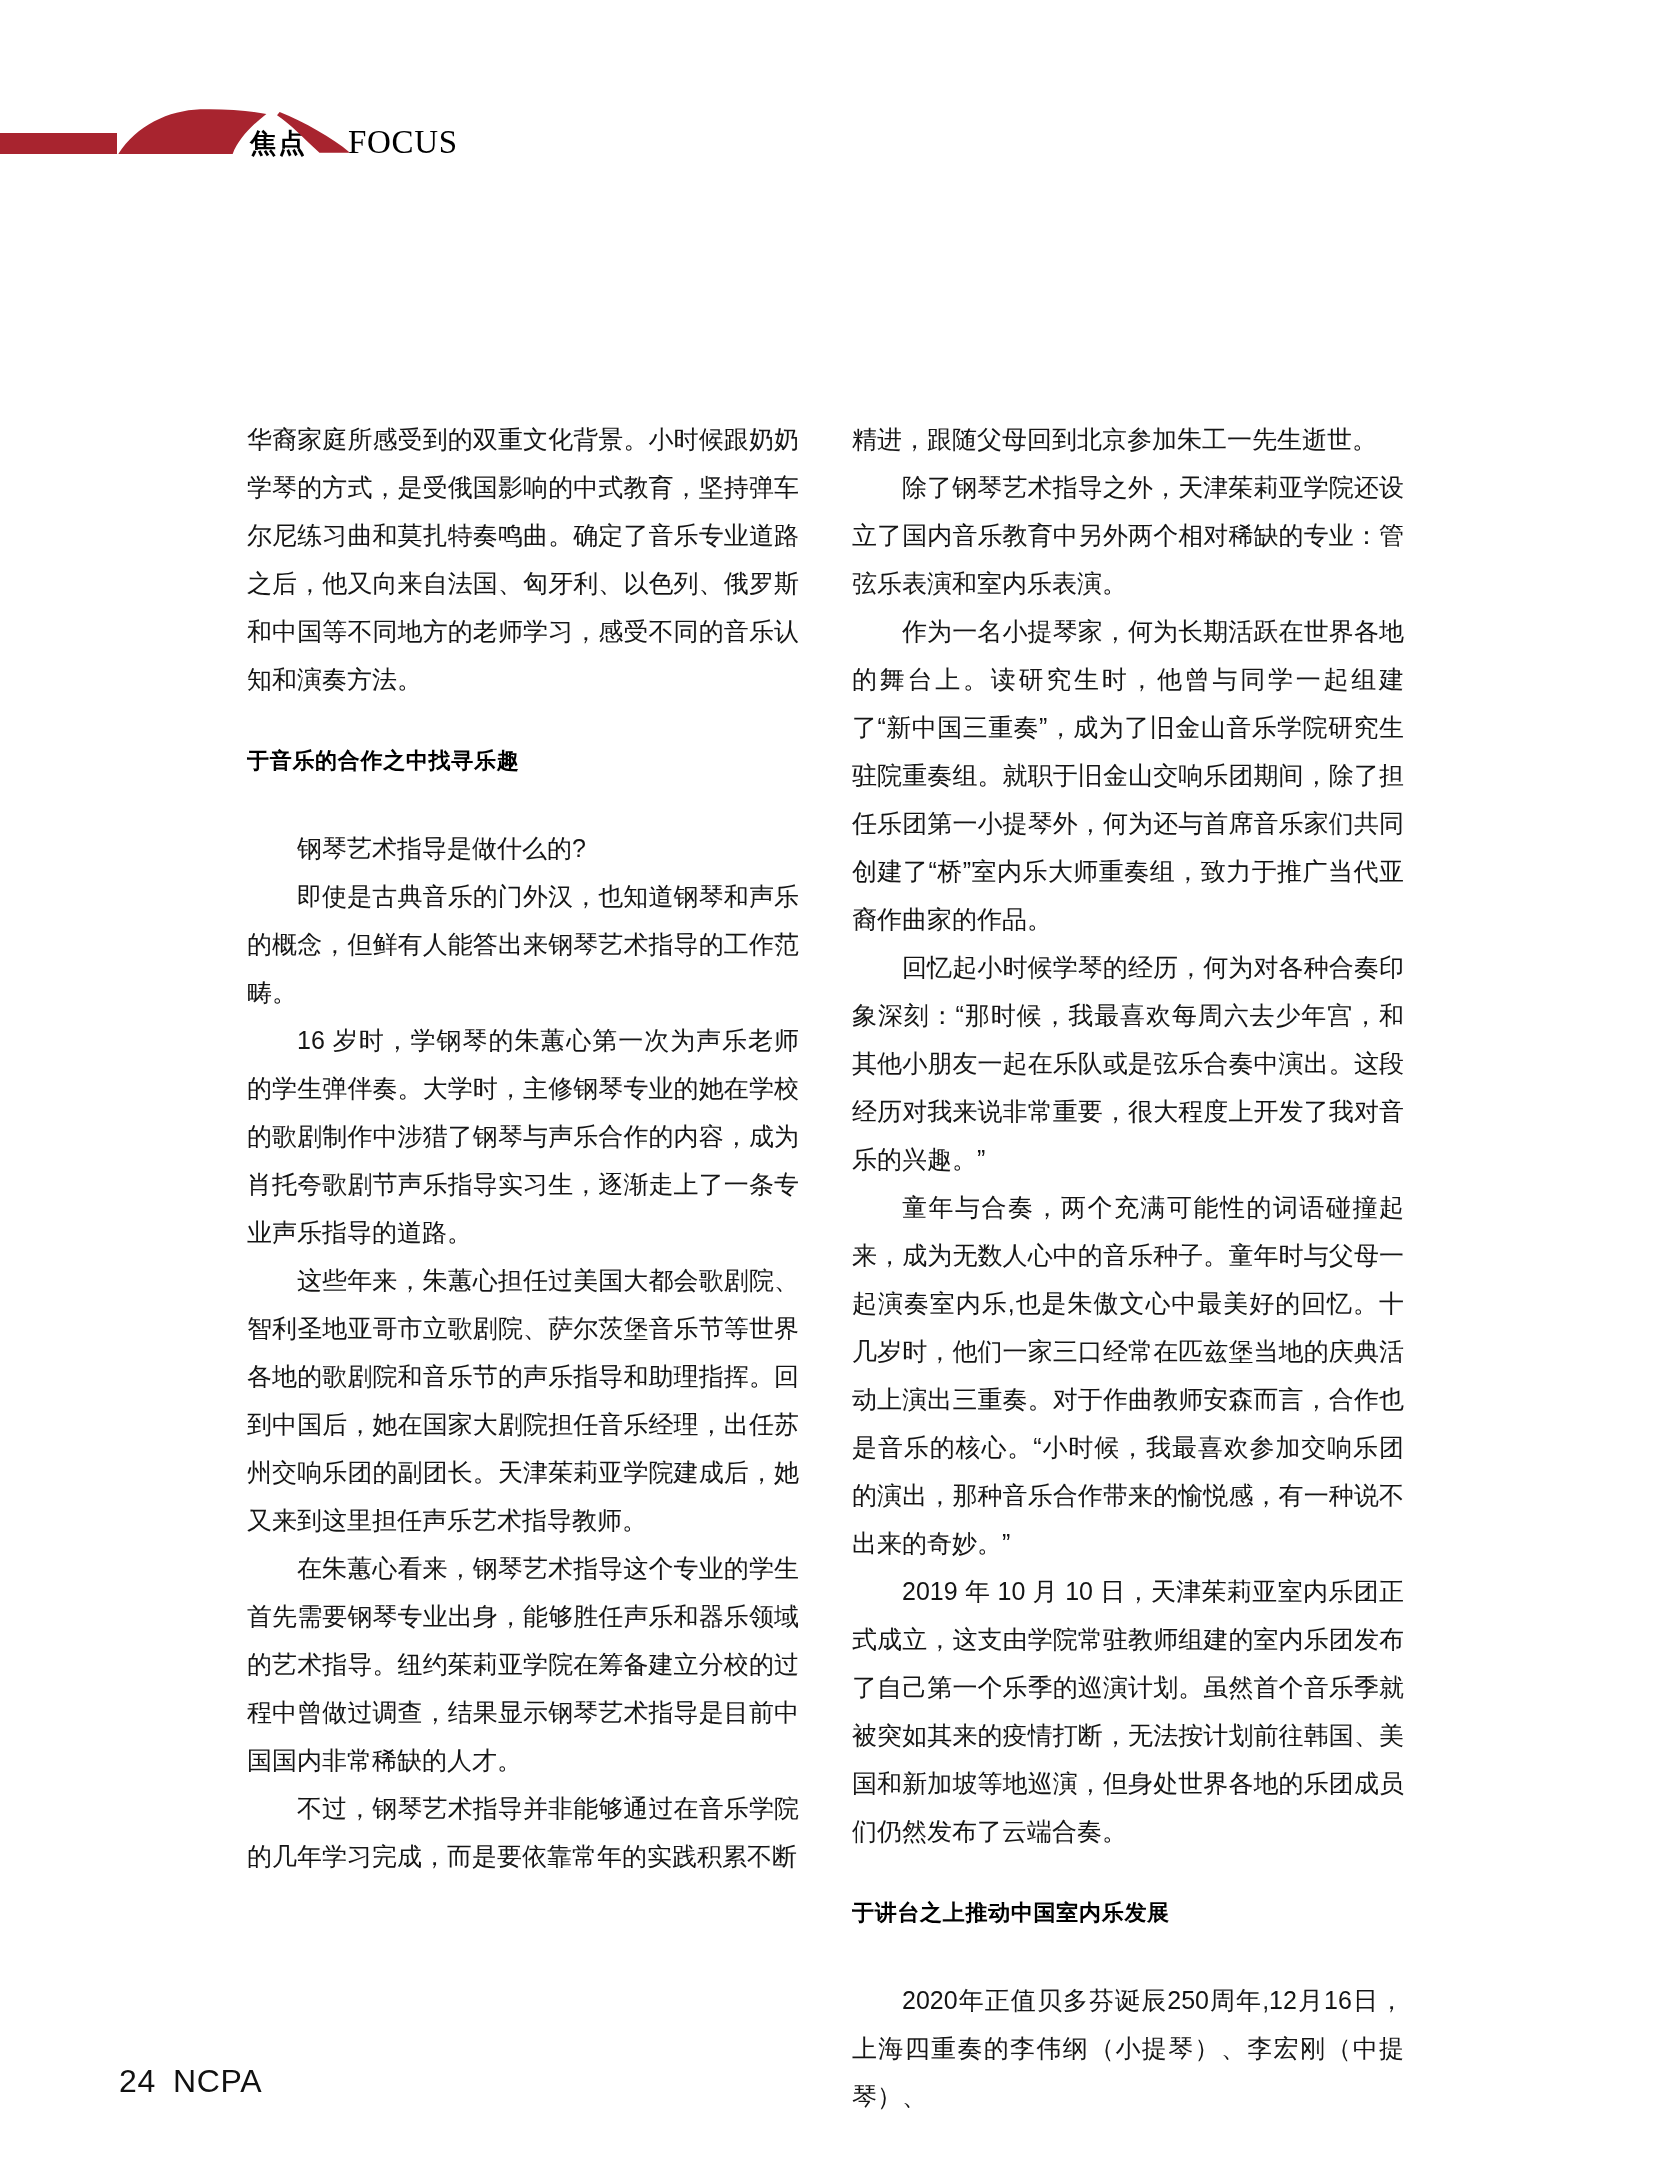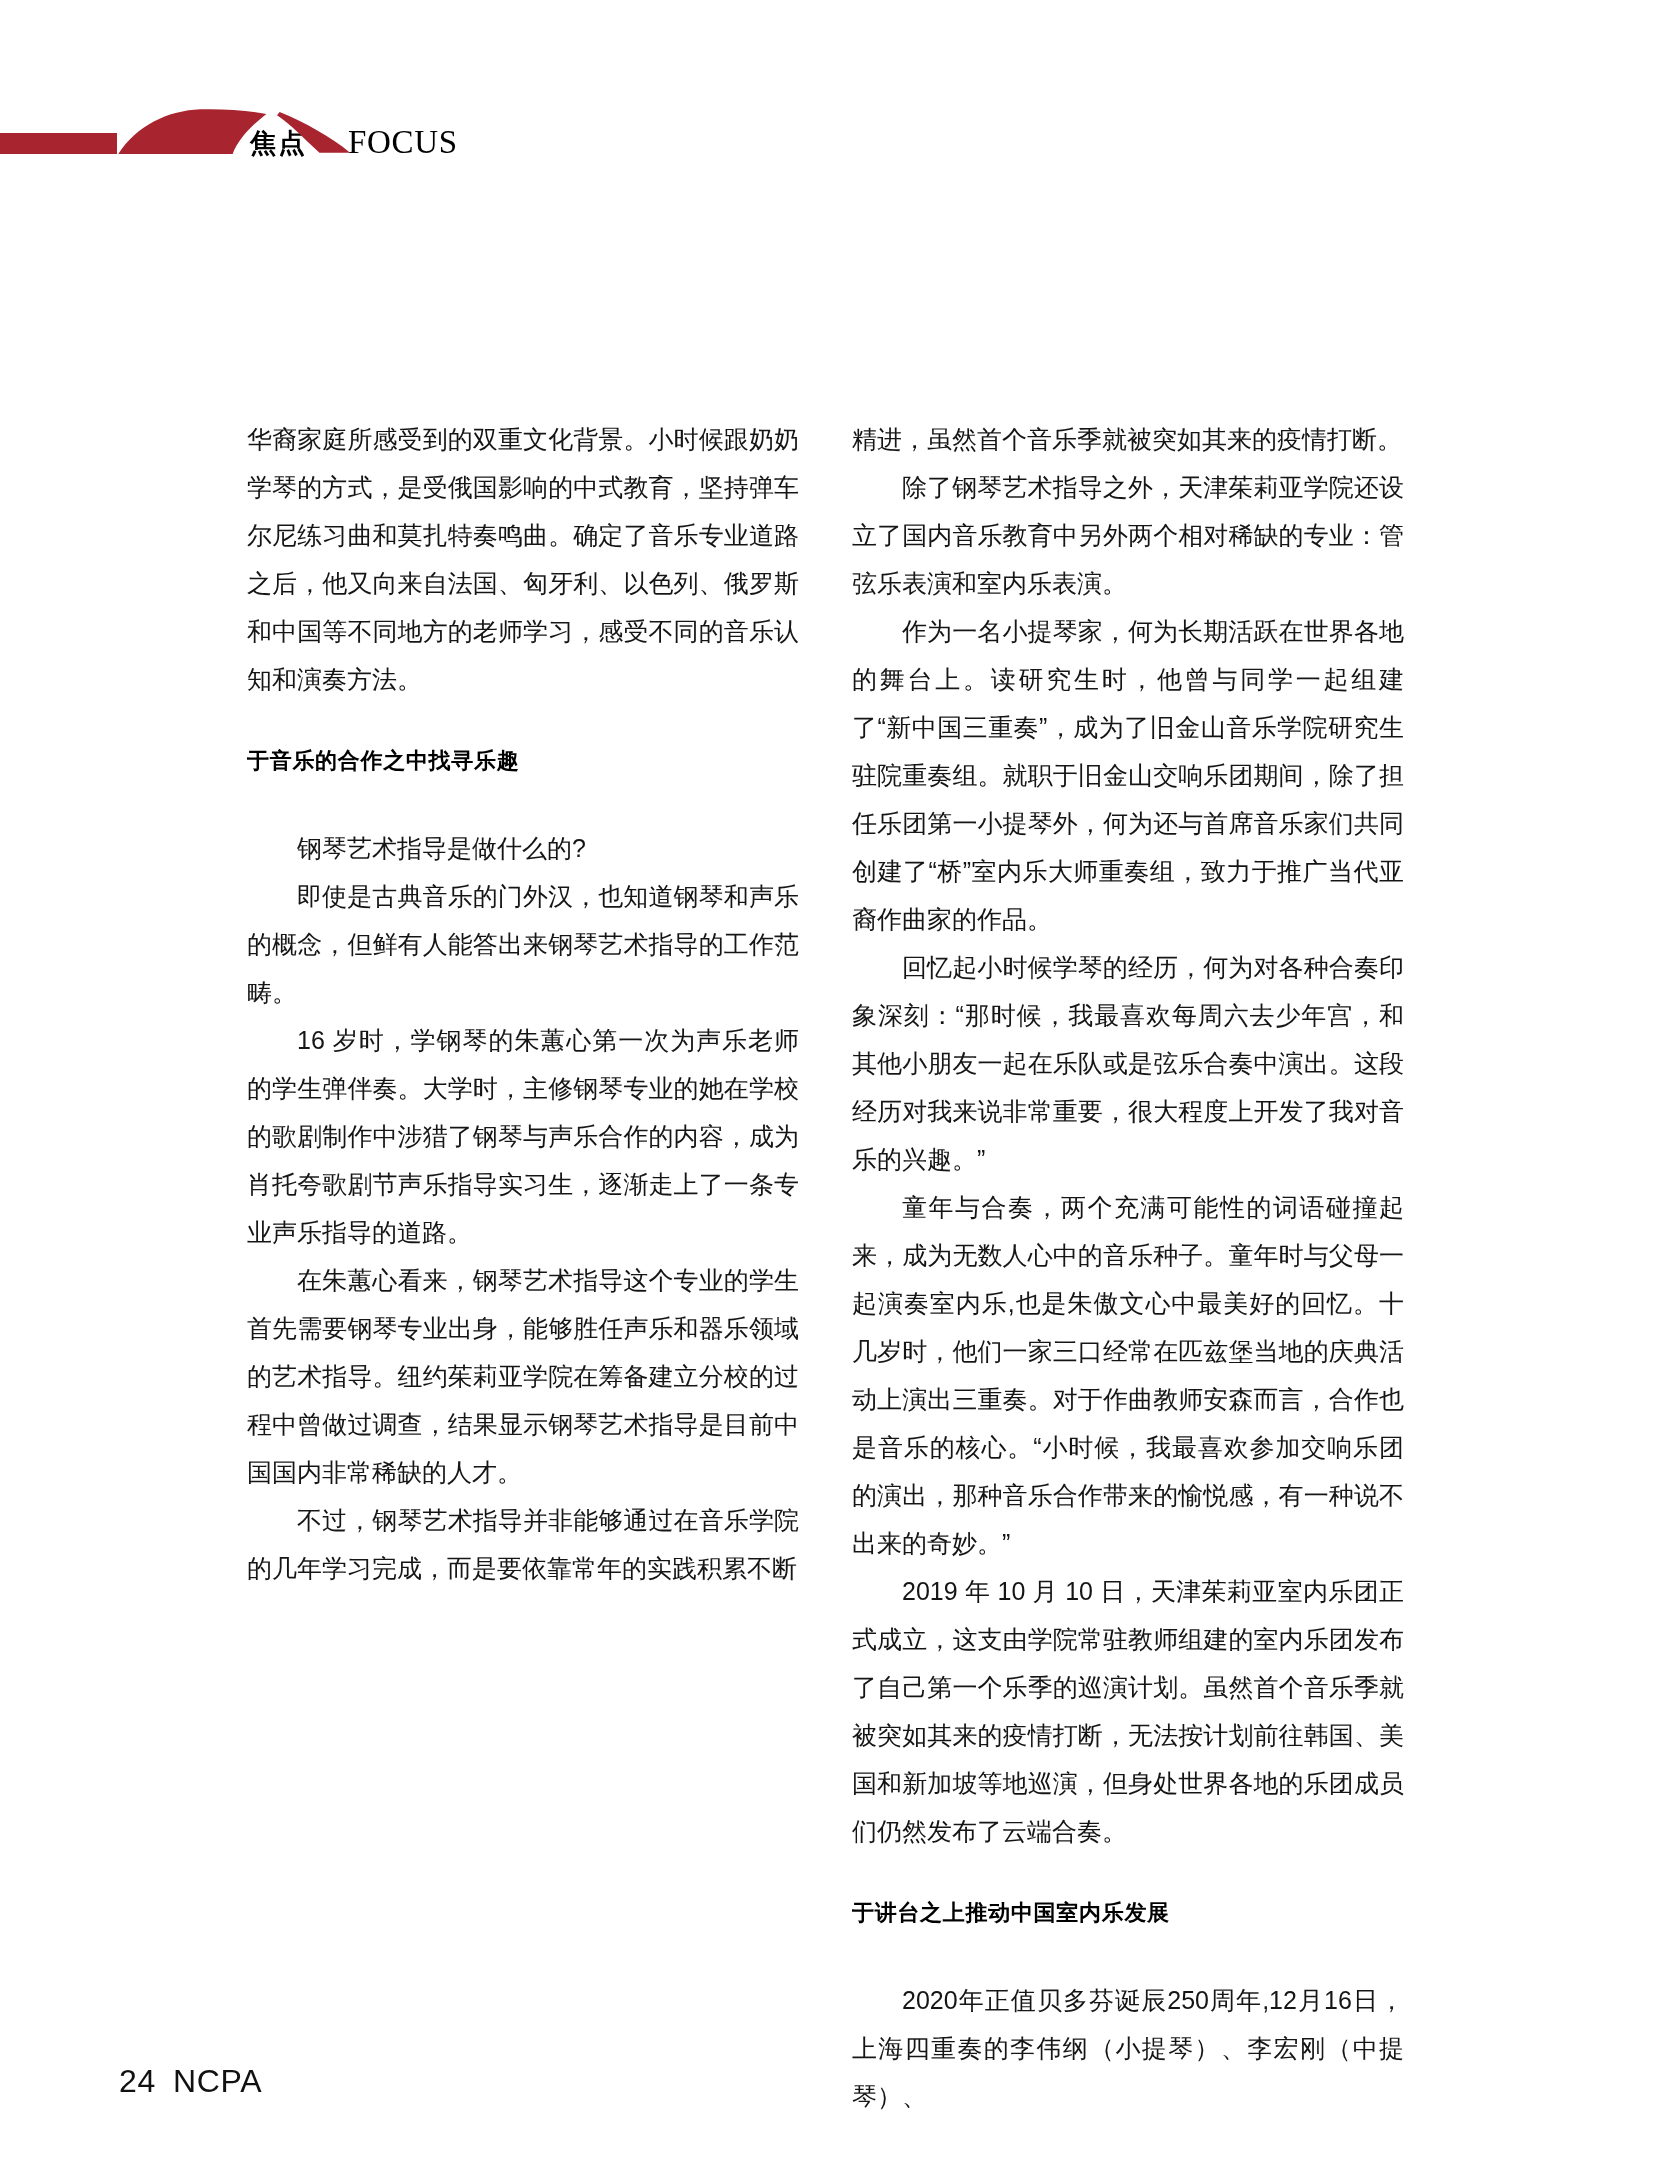--- a/index.html
+++ b/index.html
@@ -89,26 +89,27 @@
   </header>
 
   <main class="content">
 
     <section class="col">
       <p class="noind">华裔家庭所感受到的双重文化背景。小时候跟奶奶学琴的方式，是受俄国影响的中式教育，坚持弹车尔尼练习曲和莫扎特奏鸣曲。确定了音乐专业道路之后，他又向来自法国、匈牙利、以色列、俄罗斯和中国等不同地方的老师学习，感受不同的音乐认知和演奏方法。</p>
       <h2>于音乐的合作之中找寻乐趣</h2>
       <p class="ind">钢琴艺术指导是做什么的?</p>
       <p class="ind">即使是古典音乐的门外汉，也知道钢琴和声乐的概念，但鲜有人能答出来钢琴艺术指导的工作范畴。</p>
       <p class="ind">16 岁时，学钢琴的朱蕙心第一次为声乐老师的学生弹伴奏。大学时，主修钢琴专业的她在学校的歌剧制作中涉猎了钢琴与声乐合作的内容，成为肖托夸歌剧节声乐指导实习生，逐渐走上了一条专业声乐指导的道路。</p>
+      <p class="ind">这些年来，朱蕙心担任过美国大都会歌剧院、智利圣地亚哥市立歌剧院、萨尔茨堡音乐节等世界各地的歌剧院和音乐节的声乐指导和助理指挥。回到中国后，她在国家大剧院担任音乐经理，出任苏州交响乐团的副团长。天津茱莉亚学院建成后，她又来到这里担任声乐艺术指导教师。</p>
       <p class="ind">在朱蕙心看来，钢琴艺术指导这个专业的学生首先需要钢琴专业出身，能够胜任声乐和器乐领域的艺术指导。纽约茱莉亚学院在筹备建立分校的过程中曾做过调查，结果显示钢琴艺术指导是目前中国国内非常稀缺的人才。</p>
       <p class="ind">不过，钢琴艺术指导并非能够通过在音乐学院的几年学习完成，而是要依靠常年的实践积累不断</p>
     </section>
 
     <section class="col">
-      <p class="noind">精进，虽然首个音乐季就被突如其来的疫情打断。</p>
+      <p class="noind">精进，跟随父母回到北京参加朱工一先生逝世。</p>
       <p class="ind">除了钢琴艺术指导之外，天津茱莉亚学院还设立了国内音乐教育中另外两个相对稀缺的专业：管弦乐表演和室内乐表演。</p>
       <p class="ind">作为一名小提琴家，何为长期活跃在世界各地的舞台上。读研究生时，他曾与同学一起组建了“新中国三重奏”，成为了旧金山音乐学院研究生驻院重奏组。就职于旧金山交响乐团期间，除了担任乐团第一小提琴外，何为还与首席音乐家们共同创建了“桥”室内乐大师重奏组，致力于推广当代亚裔作曲家的作品。</p>
       <p class="ind">回忆起小时候学琴的经历，何为对各种合奏印象深刻：“那时候，我最喜欢每周六去少年宫，和其他小朋友一起在乐队或是弦乐合奏中演出。这段经历对我来说非常重要，很大程度上开发了我对音乐的兴趣。”</p>
       <p class="ind">童年与合奏，两个充满可能性的词语碰撞起来，成为无数人心中的音乐种子。童年时与父母一起演奏室内乐,也是朱傲文心中最美好的回忆。十几岁时，他们一家三口经常在匹兹堡当地的庆典活动上演出三重奏。对于作曲教师安森而言，合作也是音乐的核心。“小时候，我最喜欢参加交响乐团的演出，那种音乐合作带来的愉悦感，有一种说不出来的奇妙。”</p>
       <p class="ind">2019 年 10 月 10 日，天津茱莉亚室内乐团正式成立，这支由学院常驻教师组建的室内乐团发布了自己第一个乐季的巡演计划。虽然首个音乐季就被突如其来的疫情打断，无法按计划前往韩国、美国和新加坡等地巡演，但身处世界各地的乐团成员们仍然发布了云端合奏。</p>
       <h2>于讲台之上推动中国室内乐发展</h2>
       <p class="ind">2020年正值贝多芬诞辰250周年,12月16日，上海四重奏的李伟纲（小提琴）、李宏刚（中提琴）、</p>
     </section>
 
   </main>

